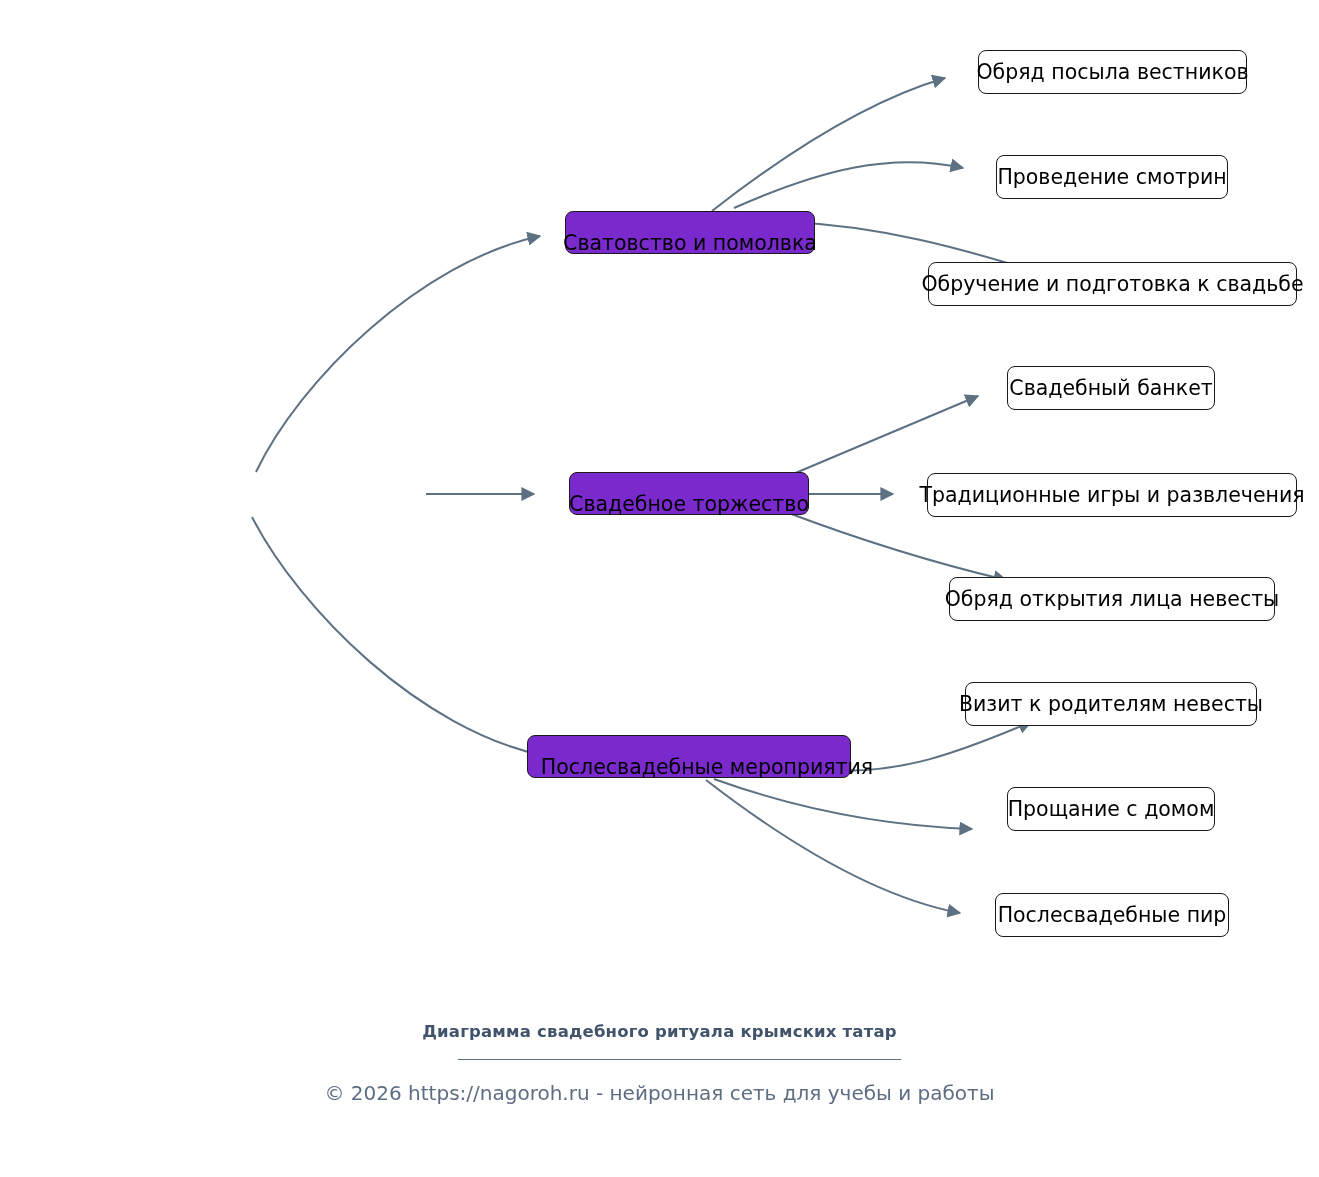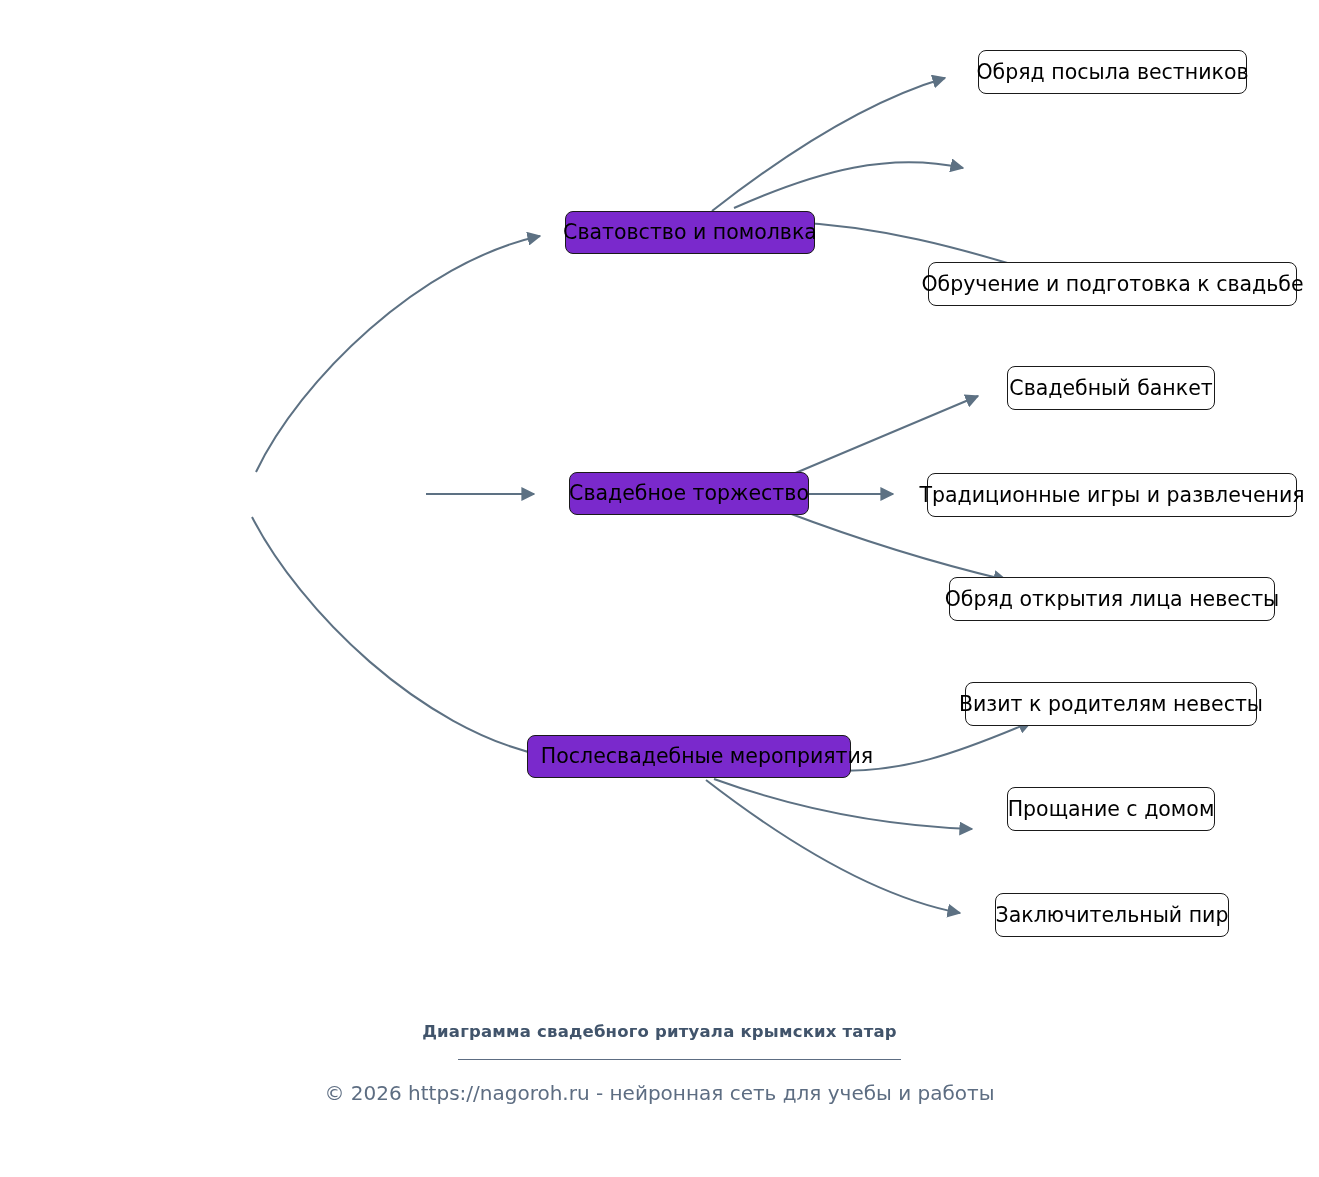--- a/index.html
+++ b/index.html
@@ -43,20 +43,21 @@
     background: #76af28;
     border: 1.6px solid #1a1a1a;
     color: #000000;
     font-size: 20.5px;
   }
   .node-branch {
     background: #7a29cc;
     border: 1.6px solid #1a1a1a;
     color: #000000;
     font-size: 20.5px;
+    align-items: flex-end;
   }
   .node-leaf {
     background: #ffffff;
     border: 1.6px solid #1a1a1a;
     color: #000000;
     font-size: 20.5px;
   }
   .node-label {
     display: block;
     padding: 0 2px;
@@ -124,20 +125,23 @@
 
 
   <div class="node node-branch" style="left:538px; top:211px; width:250px; height:43px;">
     <span class="node-label">Сватовство и помолвка</span>
   </div>
 
   <div class="node node-leaf" style="left:951px; top:50px; width:269px; height:44px;">
     <span class="node-label">Обряд посыла вестников</span>
   </div>
 
+  <div class="node node-leaf" style="left:969px; top:155px; width:232px; height:44px;">
+    <span class="node-label">Проведение смотрин</span>
+  </div>
 
   <div class="node node-leaf" style="left:901px; top:262px; width:369px; height:44px;">
     <span class="node-label">Обручение и подготовка к свадьбе</span>
   </div>
 
   <div class="node node-branch" style="left:542px; top:472px; width:240px; height:43px;">
     <span class="node-label">Свадебное торжество</span>
   </div>
 
   <div class="node node-leaf" style="left:980px; top:366px; width:208px; height:44px;">
@@ -158,20 +162,20 @@
 
   <div class="node node-leaf" style="left:938px; top:682px; width:292px; height:44px;">
     <span class="node-label">Визит к родителям невесты</span>
   </div>
 
   <div class="node node-leaf" style="left:980px; top:787px; width:208px; height:44px;">
     <span class="node-label">Прощание с домом</span>
   </div>
 
   <div class="node node-leaf" style="left:968px; top:893px; width:234px; height:44px;">
-    <span class="node-label">Заключительный пир</span>
+    <span class="node-label">Послесвадебные пир</span>
   </div>
 
   <div class="footer footer-title">Диаграмма свадебного ритуала крымских татар</div>
   <div class="footer-rule"></div>
   <div class="footer footer-credit">© 2026 https://nagoroh.ru - нейронная сеть для учебы и работы</div>
 
 </div>
 
 </body></html>

